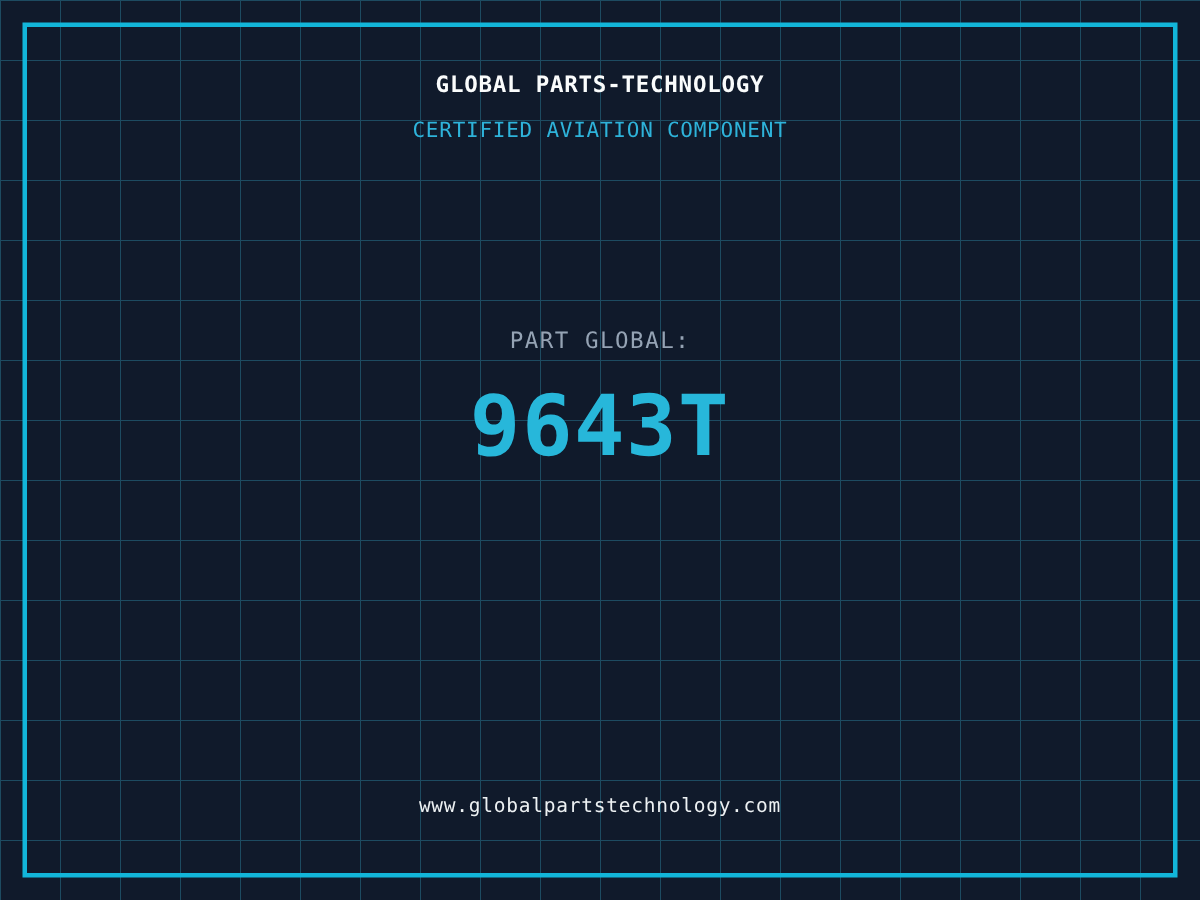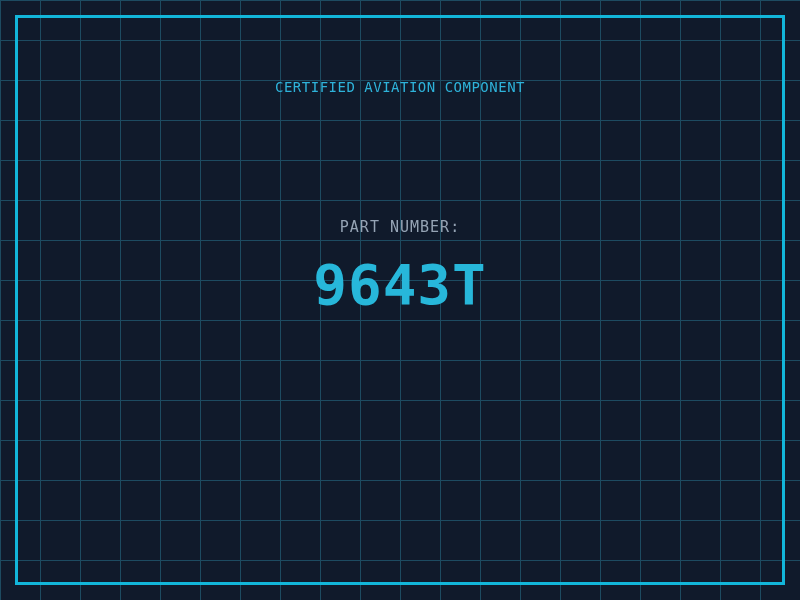--- a/index.html
+++ b/index.html
@@ -82,20 +82,22 @@
     letter-spacing: 0.5px;
     color: var(--url);
   }
 </style>
 </head>
 <body>
 
 <div class="screen">
   <div class="frame"></div>
 
+  <div class="text-row brand-title">GLOBAL PARTS-TECHNOLOGY</div>
 
   <div class="text-row brand-subtitle">CERTIFIED AVIATION COMPONENT</div>
 
-  <div class="text-row part-label">PART NUMBER:</div>
+  <div class="text-row part-label">PART GLOBAL:</div>
 
   <div class="text-row part-number">9643T</div>
 
+  <div class="text-row site-url">www.globalpartstechnology.com</div>
 </div>
 
 </body></html>

